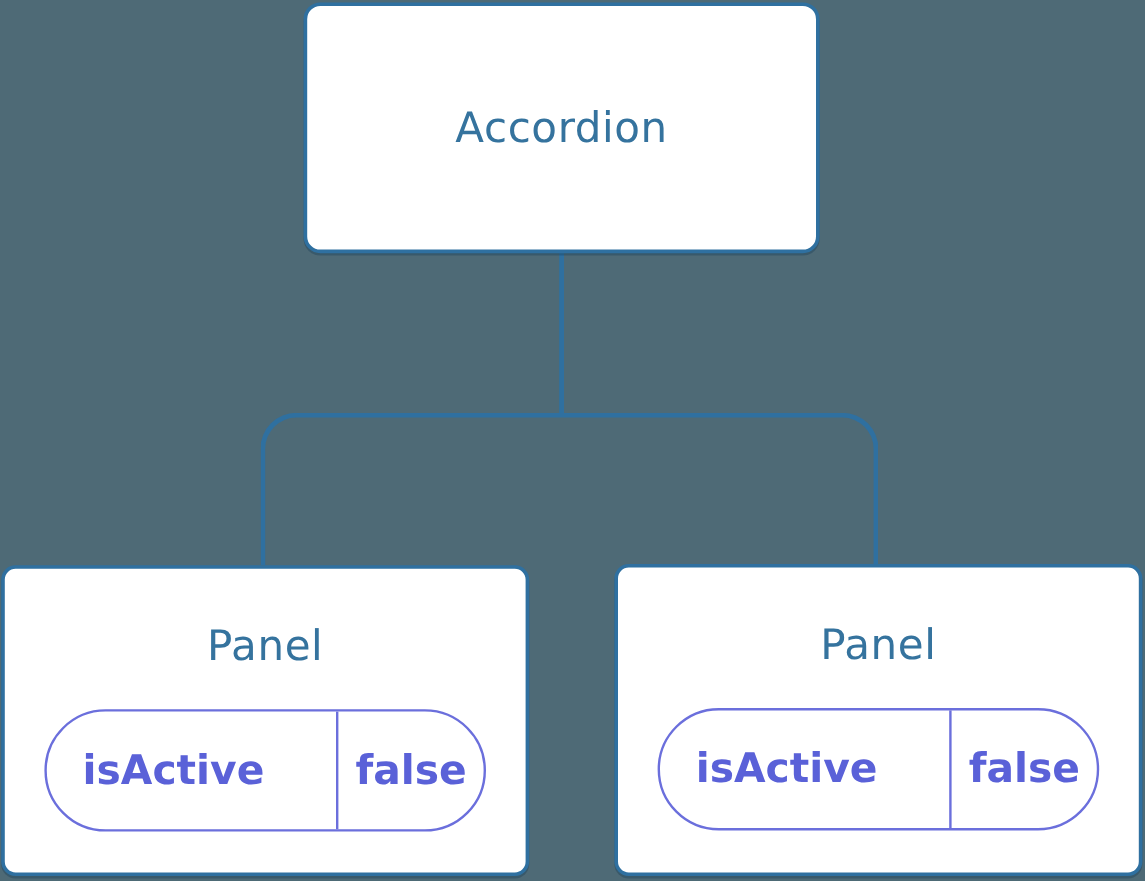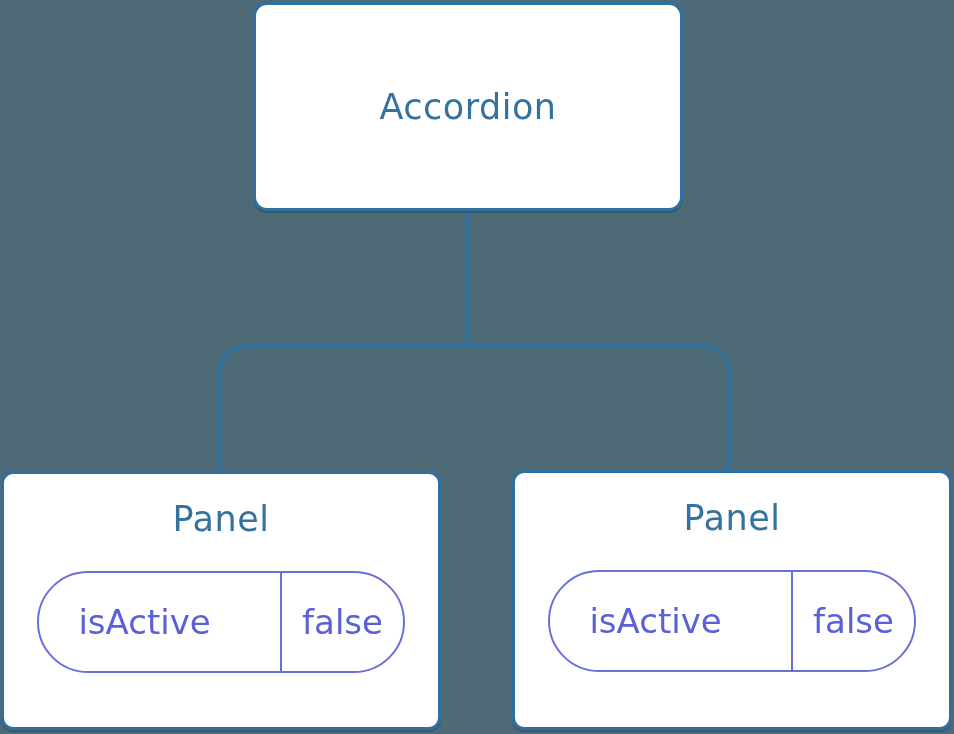--- a/index.html
+++ b/index.html
@@ -34,21 +34,21 @@
     align-items:center;
   }
   .node-root{
     left:253px;top:2px;width:430px;height:209px;
     border-radius:14px;
     justify-content:center;
   }
   .node-child{
     top:471px;width:440px;height:259px;
     border-radius:12px;
-    padding-top:24px;
+    padding-top:44px;
   }
   .node-child.left{left:1px;}
   .node-child.right{left:512px;top:470px;height:260px;}
   .node-label{
     font-size:35px;
     font-weight:500;
     color:var(--node-label);
     letter-spacing:.5px;
     line-height:42px;
   }
@@ -78,20 +78,21 @@
     align-items:stretch;
     background:var(--node-fill);
   }
   .state-cell{
     display:flex;
     align-items:center;
     justify-content:center;
     font-size:34px;
     color:var(--state);
     line-height:1;
+    font-weight:bold;
   }
   .state-cell.key{flex:0 0 58%;}
   .state-cell.value{
     flex:1 1 auto;
     border-left:2px solid var(--state-border);
     margin-left:30px;
   }
 </style>
 </head>
 <body>

